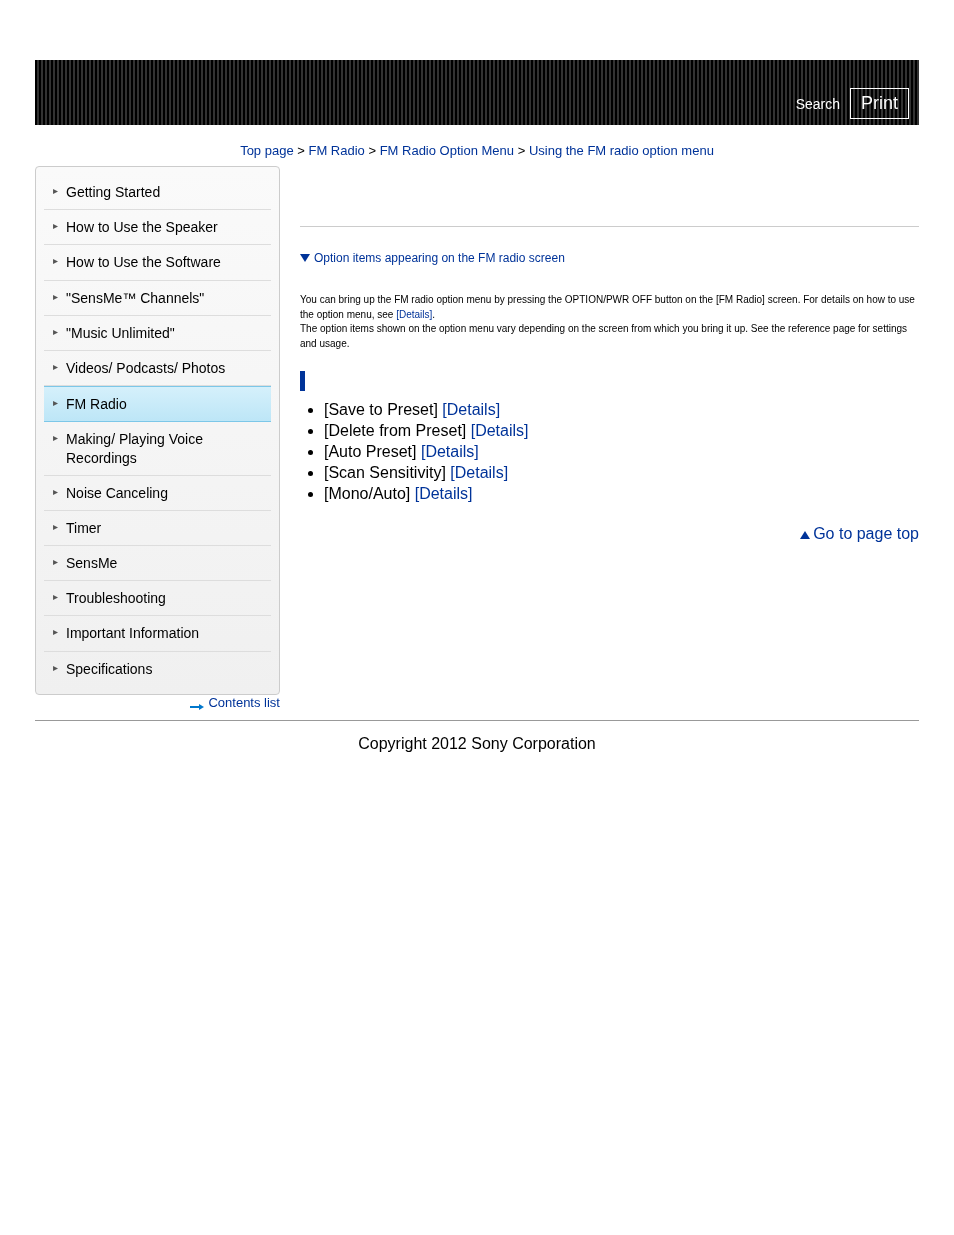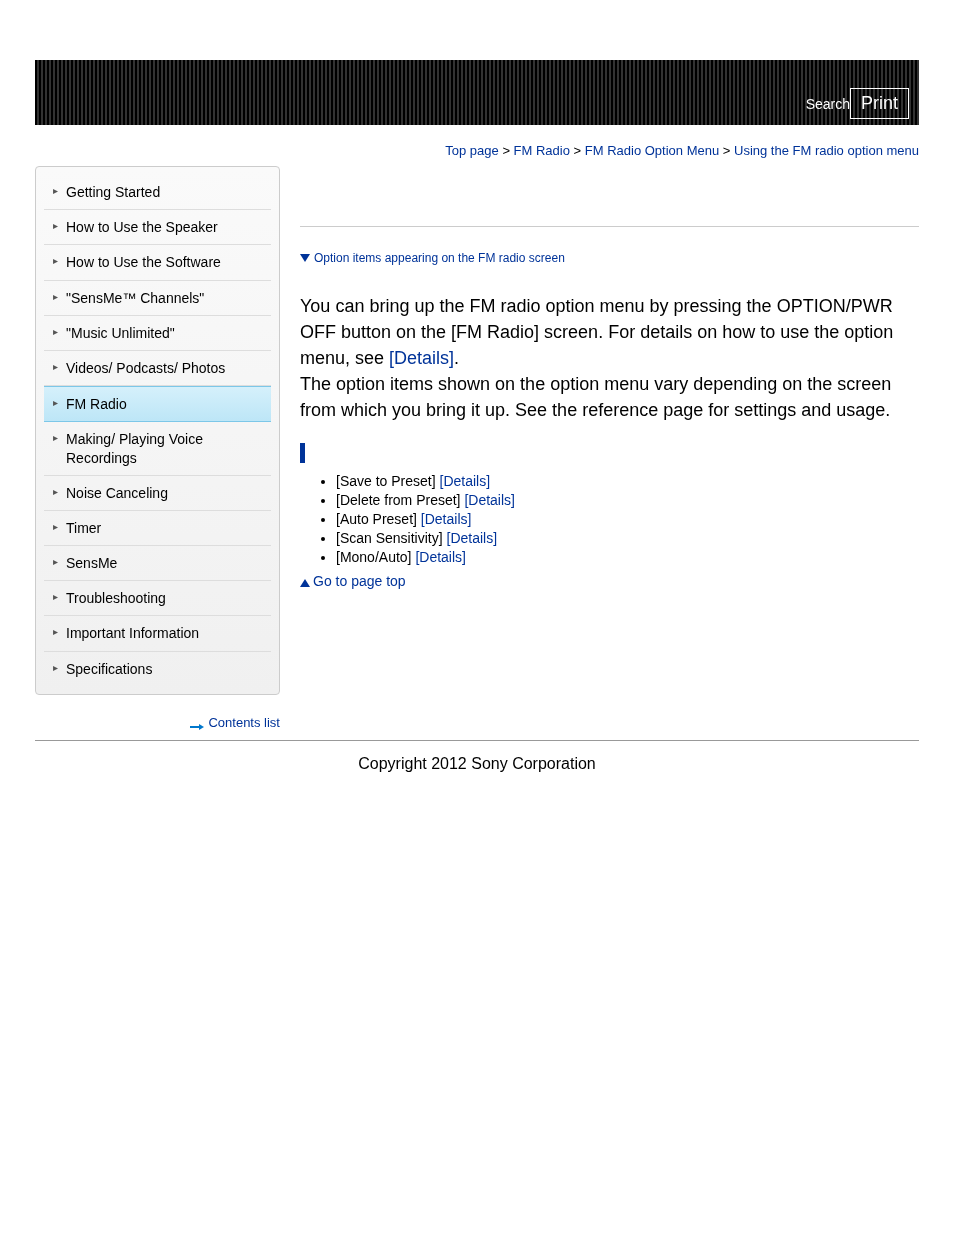--- a/index.html
+++ b/index.html
@@ -19,37 +19,38 @@
     height: 65px;
     background: repeating-linear-gradient(90deg,#000 0px,#000 2px,#333 2px,#333 4px);
     position: relative;
   }
   .header-actions {
     position: absolute;
     right: 10px;
     top: 28px;
     display: flex;
     align-items: center;
+    gap: 10px;
     color: #fff;
   }
   .search-link {
     color: #fff;
     font-size: 14px;
     cursor: pointer;
   }
   .print-btn {
     border: 1px solid #fff;
     color: #fff;
     background: transparent;
     padding: 4px 10px;
     font-size: 18px;
     cursor: pointer;
   }
   .breadcrumb {
-    text-align: right;
+    text-align: center;
     padding: 18px 0 8px 0;
     font-size: 13px;
   }
   .breadcrumb a { color: #003399; text-decoration: none; }
   .breadcrumb span.current { color: #003399; }
   .content-wrap {
     display: flex;
     gap: 20px;
     border-bottom: 1px solid #999;
     padding-bottom: 10px;
@@ -80,21 +81,21 @@
     color: #555;
   }
   .sidebar li.active {
     background: linear-gradient(180deg,#d5f0fb,#bde6f7);
     border: 1px solid #7cc7e8;
     border-left: none;
     border-right: none;
   }
   .contents-list {
     text-align: right;
-    padding: 20px 0 0 0;
+    padding: 0 0 0 0;
     font-size: 13px;
   }
   .contents-list a { color: #003399; text-decoration: none; }
   .arrow-right {
     display: inline-block;
     width: 14px; height: 8px;
     margin-right: 4px;
     vertical-align: middle;
   }
   .main {
@@ -104,33 +105,33 @@
   .hr-thin { border: none; border-top: 1px solid #ccc; margin: 50px 0 22px 0; }
   .anchor-link { color: #003399; text-decoration: none; font-size: 12px; }
   .down-triangle {
     display:inline-block; width:0;height:0;
     border-left:5px solid transparent;
     border-right:5px solid transparent;
     border-top:8px solid #003399;
     margin-right:4px;
     vertical-align: middle;
   }
-  .body-text { margin: 28px 0 20px 0; line-height: 1.45; font-size: 18px; }
+  .body-text { margin: 28px 0 20px 0; line-height: 1.45; font-size: 10px; }
   .body-text a { color: #003399; text-decoration: none; }
   .section-bar {
     width: 5px; height: 20px; background: #003399;
     margin: 20px 0 10px 0;
   }
   .option-list { margin: 0; padding-left: 24px; }
-  .option-list li { margin: 3px 12px; font-size: 14px; }
+  .option-list li { margin: 3px 0; font-size: 16px; }
   .option-list a { color: #003399; text-decoration: none; }
   .pagetop {
-    text-align: left;
-    margin-top: 8px;
-    font-size: 14px;
+    text-align: right;
+    margin-top: 22px;
+    font-size: 16px;
   }
   .pagetop a { color: #003399; text-decoration: none; }
   .up-triangle {
     display:inline-block; width:0;height:0;
     border-left:5px solid transparent;
     border-right:5px solid transparent;
     border-bottom:8px solid #003399;
     margin-right:3px;
     vertical-align: middle;
   }

